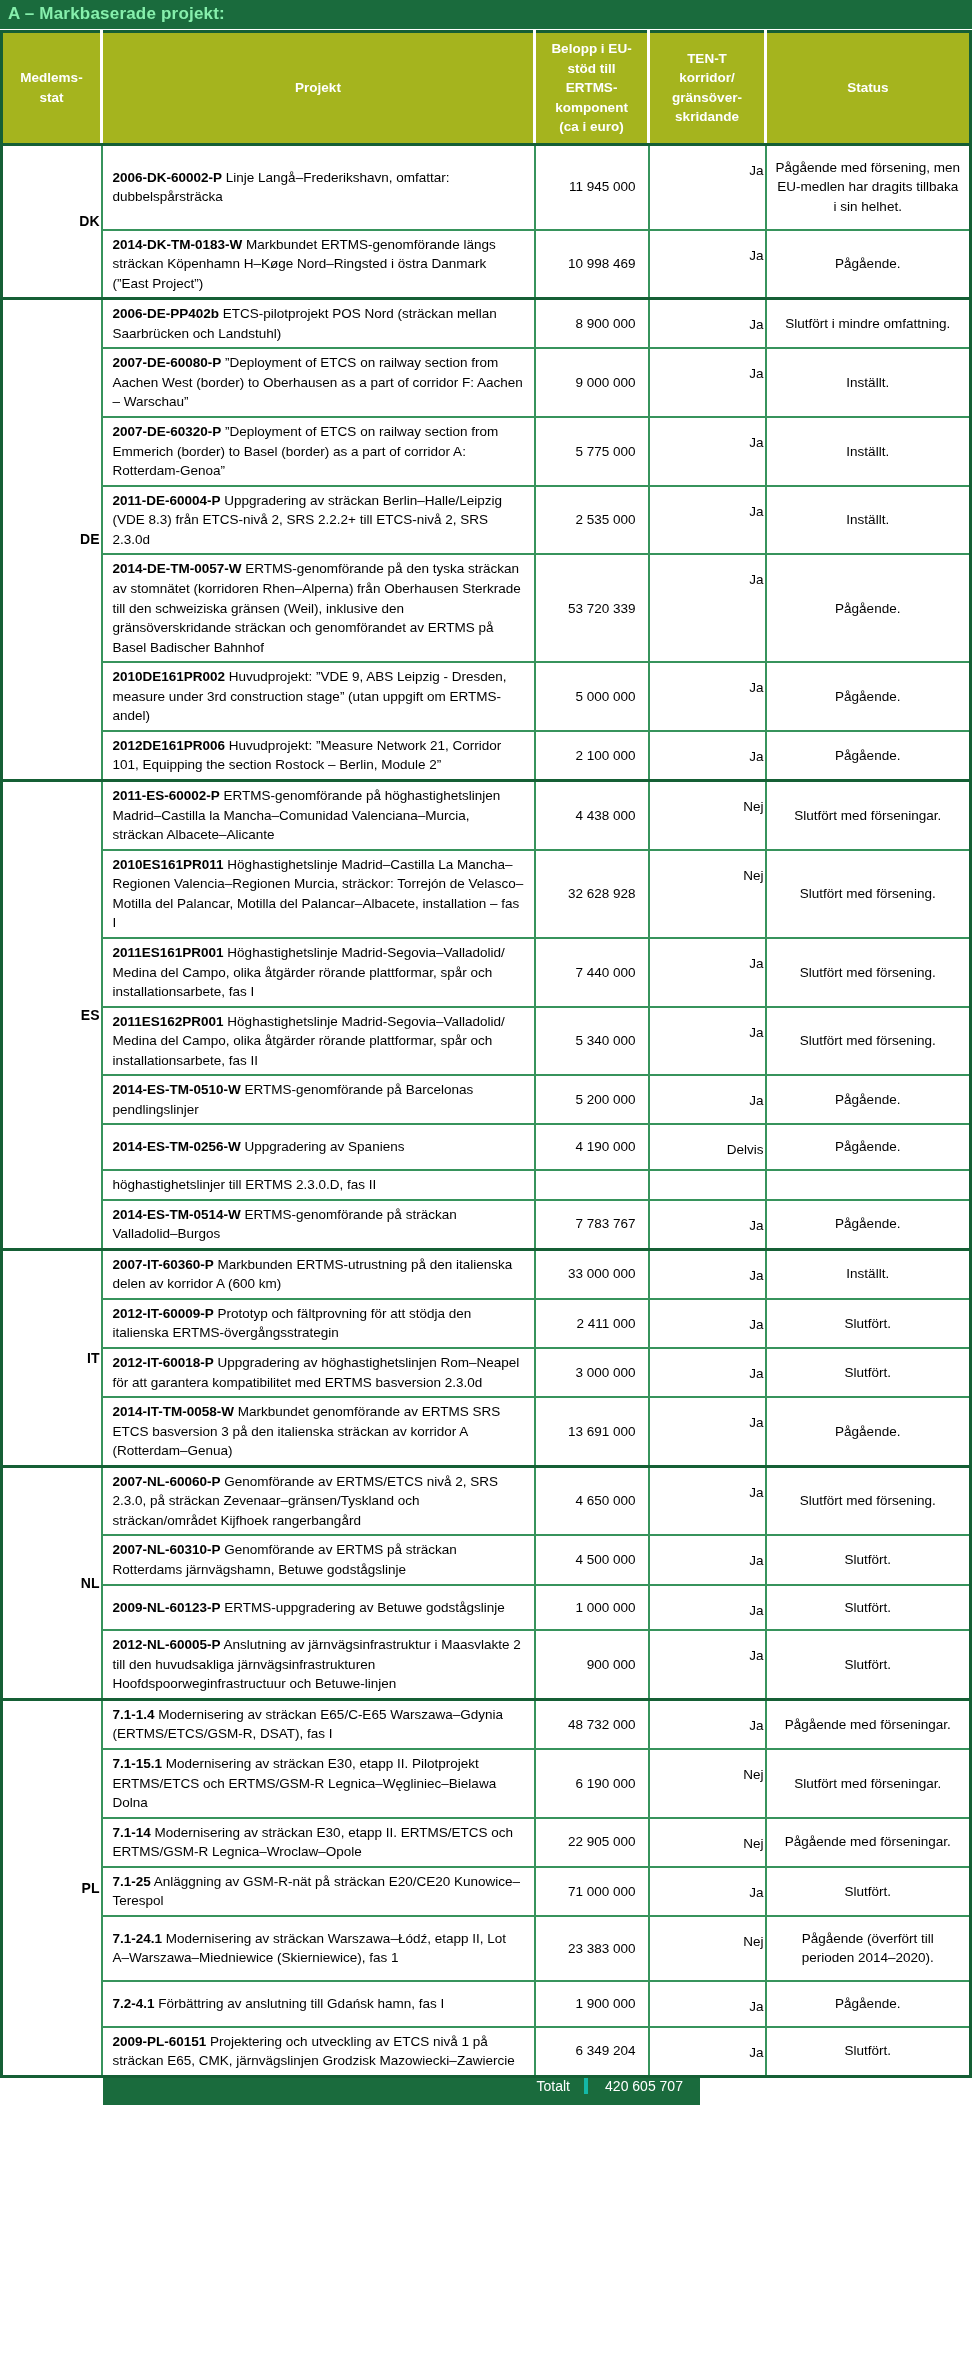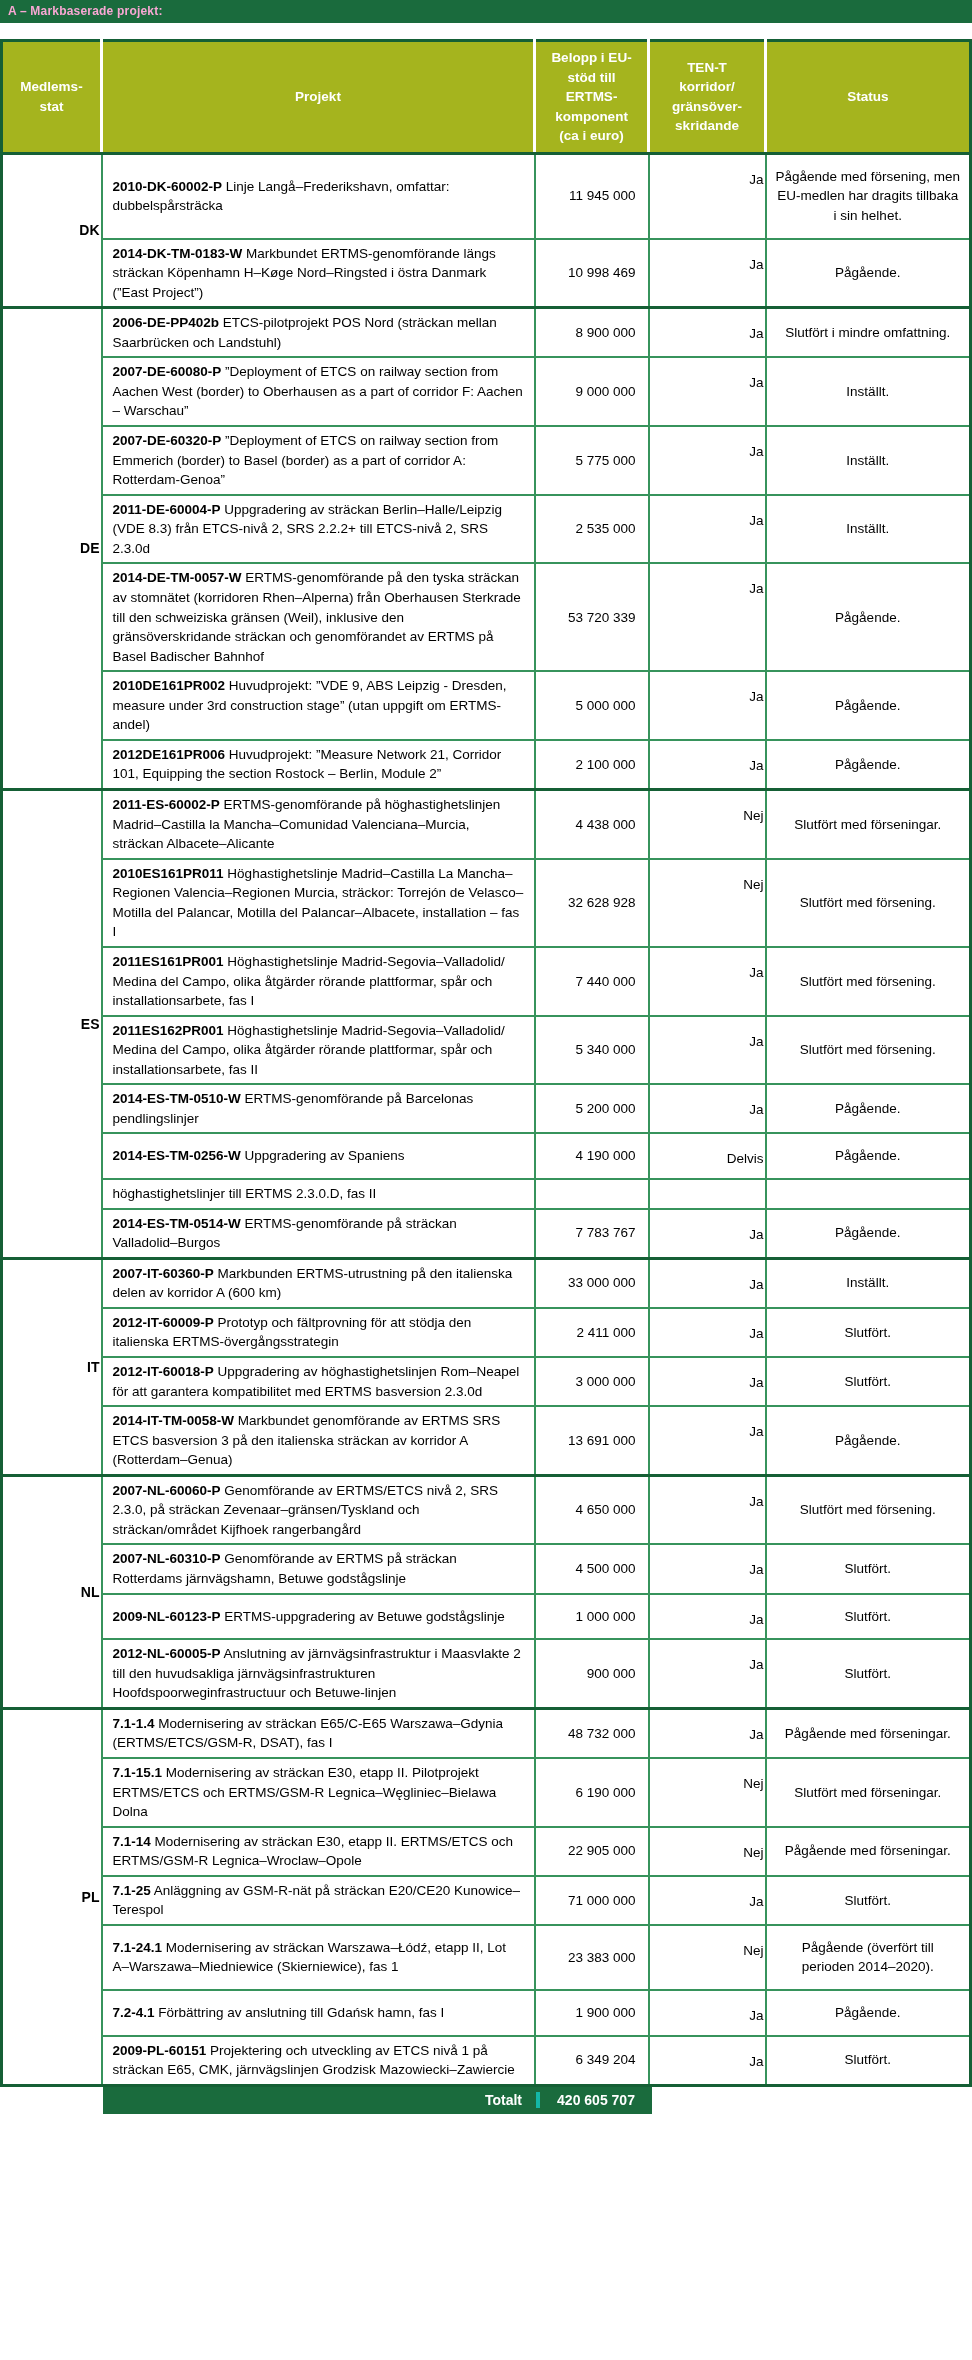--- a/index.html
+++ b/index.html
@@ -1,21 +1,21 @@
 <!DOCTYPE html>
 <html><head>
 <meta charset="utf-8">
 <style>
   html,body { margin:0; padding:0; background:#fff; }
   body { font-family:"Liberation Sans", sans-serif; color:#000; }
   .page { width:972px; }
 
   .title-bar {
-    background:#1a6b3d; color:#f9a8d4; font-weight:bold; font-size:12px;
-    padding:4px 8px 5px 8px; margin-bottom:16px; letter-spacing:.2px;
+    background:#1a6b3d; color:#86efac; font-weight:bold; font-size:17px;
+    padding:4px 8px 5px 8px; margin-bottom:1px; letter-spacing:.2px;
   }
 
   table.projects {
     border-collapse:collapse; width:972px; table-layout:fixed;
     border:3px solid #155f35;
   }
   col.c-state  { width:100px; }
   col.c-proj   { width:433px; }
   col.c-amount { width:114px; }
   col.c-tent   { width:117px; }
@@ -37,22 +37,22 @@
 
   .cell-state  { font-weight:bold; text-align:right; vertical-align:middle; font-size:14px; }
   .cell-project{ padding:4px 10px; vertical-align:middle; }
   .cell-project b { font-weight:bold; }
   .cell-amount { text-align:right; vertical-align:middle; padding:4px 12px 4px 2px; white-space:nowrap;margin-left:36px; }
   .cell-tent   { text-align:right; vertical-align:top; padding-top:15px; }
   .cell-status { text-align:center; vertical-align:middle; padding:12px 8px; }
 
   .total-bar {
     margin-left:103px; width:549px; height:27px;
-    background:#1a6b3d; color:#fff; font-weight:bold; font-size:14px;
-    display:flex; align-items:center;
+    background:#1a6b3d; color:#fff; font-weight:normal; font-size:14px;
+    display:flex; align-items:flex-start;padding-left:48px;
   }
   .total-label {
     width:433px; box-sizing:border-box; padding-right:14px;
     display:flex; align-items:center; justify-content:flex-end;
   }
   .total-amount {
     flex:1; display:flex; align-items:center; justify-content:center;
     border-left:4px solid #14b8a6;
   }
 </style>
@@ -86,21 +86,21 @@
         <th>TEN-T
 korridor/
 gränsöver-
 skridande</th>
         <th>Status</th>
       </tr>
     </thead>
     <tbody id="table-body">
         <tr class="group-start">
           <td class="cell-state" rowspan="2">DK</td>
-          <td class="cell-project"><b>2010-DK-60002-P</b> Linje Langå–Frederikshavn, omfattar: dubbelspårsträcka</td>
+          <td class="cell-project"><b>2006-DK-60002-P</b> Linje Langå–Frederikshavn, omfattar: dubbelspårsträcka</td>
           <td class="cell-amount">11 945 000</td>
           <td class="cell-tent">Ja</td>
           <td class="cell-status">Pågående med försening, men EU-medlen har dragits tillbaka i sin helhet.</td>
         </tr>
         <tr>
           <td class="cell-project"><b>2014-DK-TM-0183-W</b> Markbundet ERTMS-genomförande längs sträckan Köpenhamn H–Køge Nord–Ringsted i östra Danmark (”East Project”)</td>
           <td class="cell-amount">10 998 469</td>
           <td class="cell-tent">Ja</td>
           <td class="cell-status">Pågående.</td>
         </tr>

